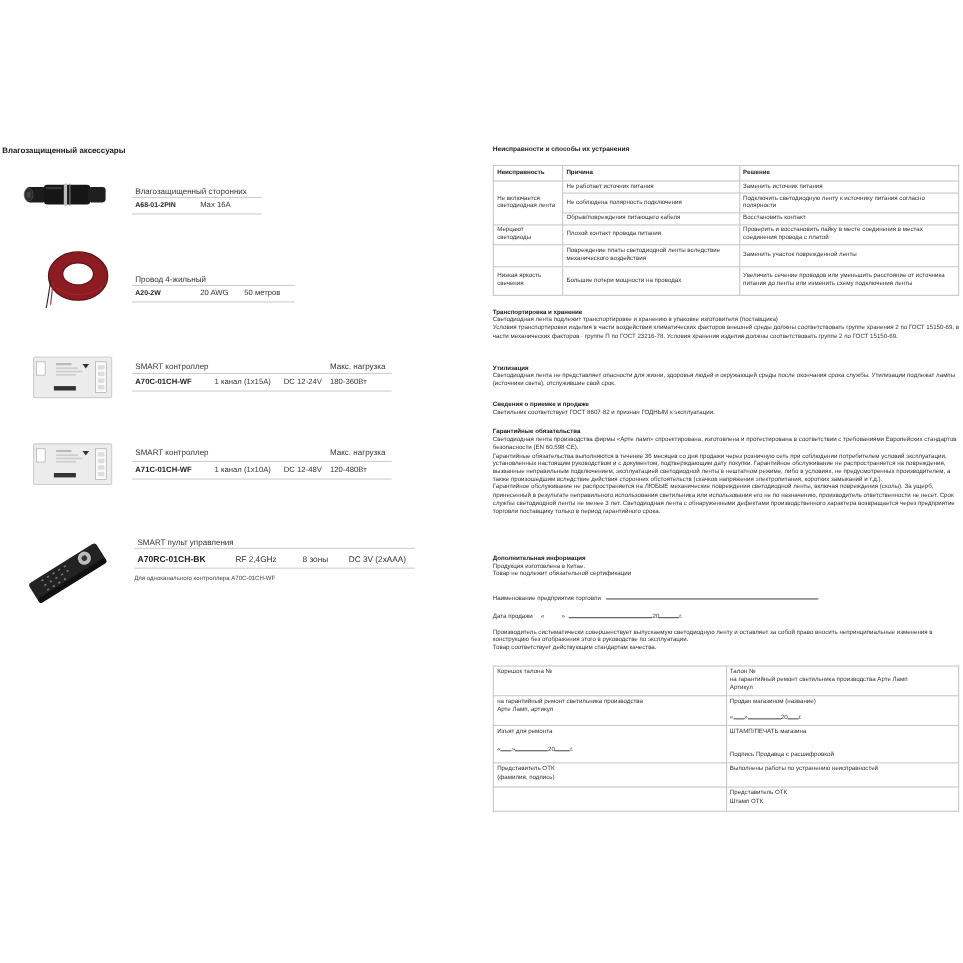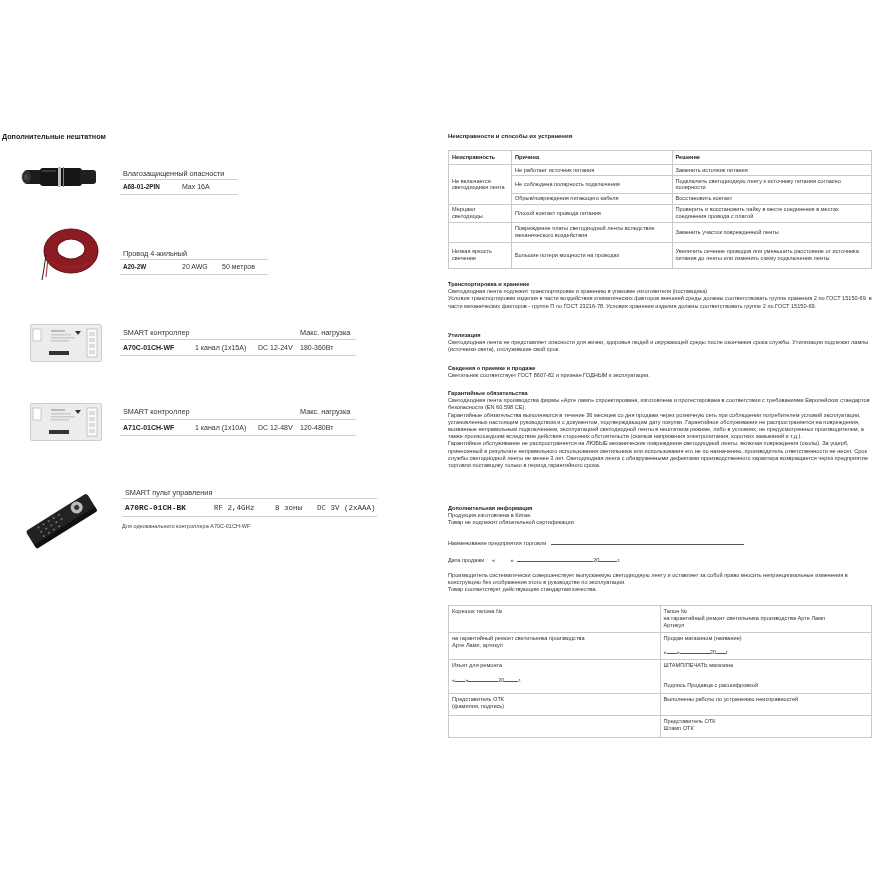--- a/index.html
+++ b/index.html
@@ -48,35 +48,35 @@
   table.coupon {
     position: absolute; left: 448px; top: 605px; width: 424px;
     border-collapse: collapse; font-size: 5.6px; color: #333;
   }
   table.coupon td { border: 1px solid #c9c9c9; padding: 2px 3px; vertical-align: top; line-height: 7.2px; width: 50%; }
   .cline { display: inline-block; border-bottom: 0.8px solid #555; height: 6px; vertical-align: baseline; }
 </style>
 </head>
 <body>
 
-<div class="abs left-title">Дополнительные нештатном</div>
+<div class="abs left-title">Влагозащищенный аксессуары</div>
 
 <div class="prod-img connector">
   <svg width="82" height="24" viewBox="0 0 82 24">
     <rect x="6" y="5" width="18" height="14" rx="3" fill="#1c1c1c"></rect>
     <ellipse cx="8" cy="12" rx="4" ry="6" fill="#2b2b2b" stroke="#555" stroke-width="0.6"></ellipse>
     <ellipse cx="8" cy="12" rx="2" ry="3" fill="#444"></ellipse>
     <rect x="22" y="3" width="42" height="18" rx="3" fill="#161616"></rect>
     <rect x="40" y="2" width="3" height="20" fill="#bdbdbd"></rect>
     <rect x="45" y="2" width="1" height="20" fill="#888"></rect>
     <rect x="62" y="5" width="16" height="14" rx="3" fill="#1f1f1f"></rect>
     <rect x="24" y="5" width="14" height="2" fill="#3a3a3a"></rect>
   </svg>
 </div>
-<div class="spec-title" style="left:123px; top:169px;">Влагозащищенный опасности</div>
+<div class="spec-title" style="left:123px; top:169px;">Влагозащищенный сторонних</div>
 <div class="spec-line" style="left:120px; top:179px; width:118px;"></div>
 <div class="spec-row" style="left:123px; top:183px; width:120px; height:9px;">
   <span class="code" style="left:0; font-size:6.3px;">A68-01-2PIN</span>
   <span style="left:59px;">Max 16A</span>
 </div>
 <div class="spec-line" style="left:120px; top:194px; width:118px;"></div>
 
 <div class="prod-img coil">
   <svg width="62" height="58" viewBox="0 0 62 58">
     <ellipse cx="33" cy="26" rx="27" ry="22" fill="#8c1b22"></ellipse>
@@ -172,21 +172,21 @@
         <rect x="18" y="37" width="2" height="1.5"></rect>
           <rect x="24" y="37" width="2" height="1.5"></rect>
           <rect x="30" y="37" width="2" height="1.5"></rect>
           <rect x="36" y="37" width="2" height="1.5"></rect>
       </g>
     </g>
   </svg>
 </div>
 <div class="spec-title" style="left:125px; top:488px;">SMART пульт управления</div>
 <div class="spec-line" style="left:122px; top:498px; width:255px;"></div>
-<div class="spec-row" style="left:125px; top:504px; width:260px; height:10px; font-size:7.5px;font-family:Liberation Mono, monospace;">
+<div class="spec-row" style="left:125px; top:504px; width:260px; height:10px; font-size:7.5px;">
   <span class="code" style="left:0; font-size:7.8px;">A70RC-01CH-BK</span>
   <span style="left:89px;">RF 2,4GHz</span>
   <span style="left:150px;">8 зоны</span>
   <span style="left:192px;">DC 3V (2xAAA)</span>
 </div>
 <div class="spec-line" style="left:122px; top:516px; width:255px;"></div>
 <div class="spec-note" style="left:122px; top:523px;">Для одноканального контроллера A70C-01CH-WF</div>
 
 <div class="abs r-title" style="left:448px; top:133px;">Неисправности и способы их устранения</div>
 

